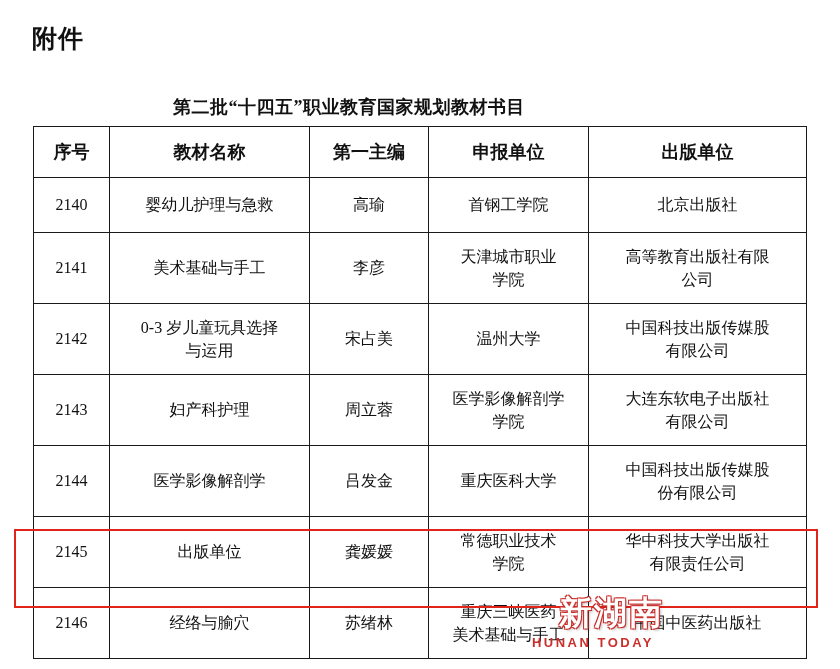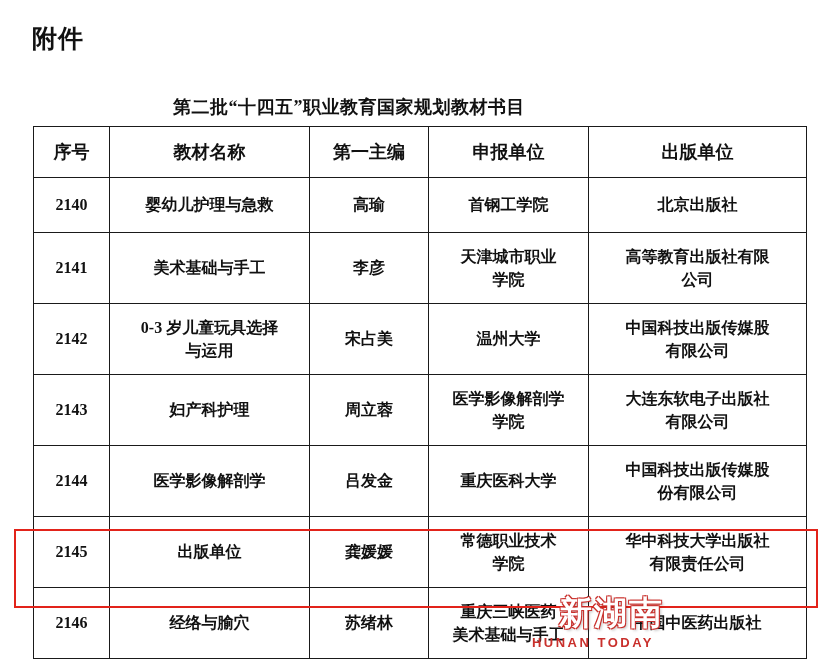--- a/index.html
+++ b/index.html
@@ -51,21 +51,21 @@
     width: 773px;
     table-layout: fixed;
   }
   table.book-table td, table.book-table th {
     border: 1px solid #1a1a1a;
     text-align: center;
     vertical-align: middle;
     font-size: 16px;
     line-height: 1.45;
     padding: 6px 4px;
-    font-weight: bold;
+    font-weight: normal;
     word-break: break-all;
   }
   table.book-table thead th {
     font-weight: bold;
     font-size: 18px;
     height: 50px;
     padding: 0 4px;
   }
   col.c0 { width: 76px; }
   col.c1 { width: 200px; }

